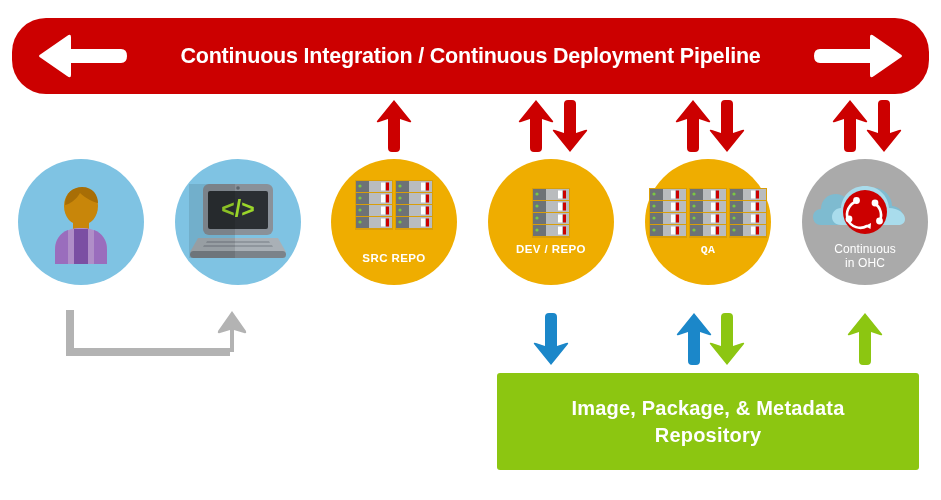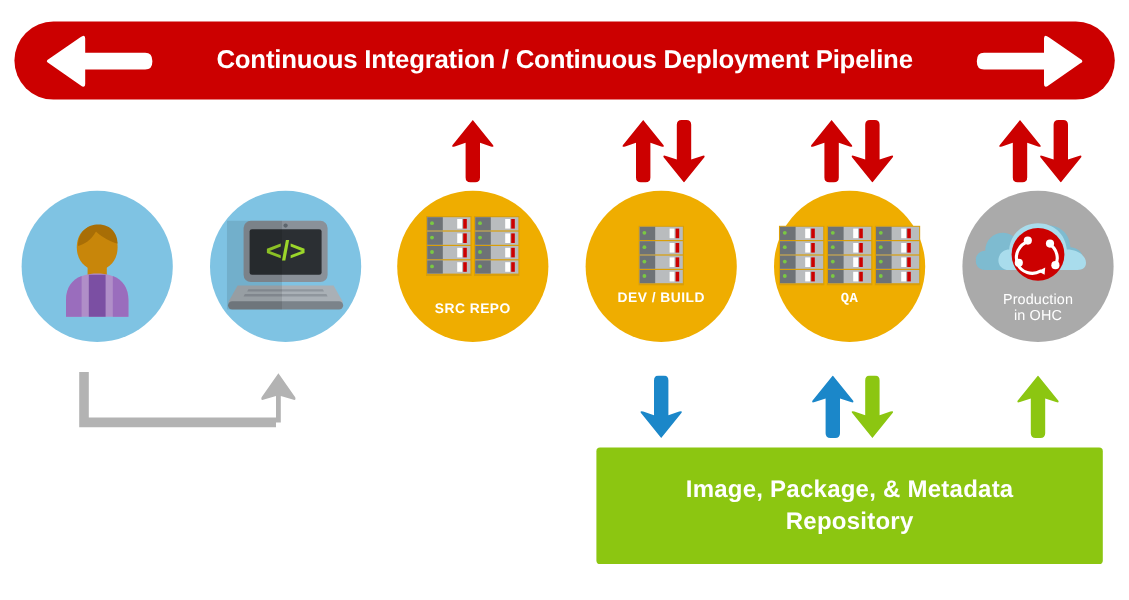--- a/index.html
+++ b/index.html
@@ -5,21 +5,21 @@
   html,body{margin:0;padding:0;background:#ffffff;}
   body{
     width:941px;height:500px;position:relative;overflow:hidden;
     font-family:"Liberation Sans", sans-serif;
     -webkit-font-smoothing:antialiased;
   }
   .stage{position:absolute;left:0;top:0;width:941px;height:500px;}
 
   
   .pipeline-bar{
-    position:absolute;left:12px;top:18px;width:917px;height:65px;
+    position:absolute;left:12px;top:18px;width:917px;height:76px;
     background:#cc0000;border-radius:34px;
     display:flex;align-items:center;justify-content:center;
   }
   .pipeline-title{
     color:#ffffff;font-size:21.5px;font-weight:bold;letter-spacing:-0.2px;
     text-align:center;white-space:nowrap;
     font-family:"Liberation Sans", sans-serif;
   }
   .bar-arrow{position:absolute;top:50%;transform:translateY(-50%);}
   .bar-arrow.left{left:25px;}
@@ -233,21 +233,21 @@
         <circle cx="5" cy="30" r="1.6" fill="#7ac943"></circle>
         <rect x="26" y="26.5" width="4" height="8" fill="#ffffff"></rect>
         <rect x="31" y="26.5" width="3" height="8" fill="#cc0000"></rect>
         <rect x="1" y="37" width="36" height="11" fill="#b9bcbe"></rect>
         <rect x="1" y="37" width="13" height="11" fill="#6d7276"></rect>
         <circle cx="5" cy="42" r="1.6" fill="#7ac943"></circle>
         <rect x="26" y="38.5" width="4" height="8" fill="#ffffff"></rect>
         <rect x="31" y="38.5" width="3" height="8" fill="#cc0000"></rect>
       </svg>
     </span>
-    <div class="node-label">DEV / BUILD</div>
+    <div class="node-label">DEV / REPO</div>
   </div>
 
   <div class="node orange" style="left:645px;font-family:Liberation Mono, monospace;">
     <span class="icon-wrap">
       <svg width="118" height="50" viewBox="0 0 118 50">
         <g>
           <rect x="0" y="0" width="38" height="50" fill="#d99e08"></rect>
           <rect x="1" y="1" width="36" height="11" fill="#b9bcbe"></rect>
           <rect x="1" y="1" width="13" height="11" fill="#6d7276"></rect>
           <circle cx="5" cy="6" r="1.6" fill="#7ac943"></circle>
@@ -335,21 +335,21 @@
         </g>
         <g fill="#ffffff">
           <circle cx="43.5" cy="25.5" r="3.4"></circle>
           <circle cx="62" cy="28" r="3.4"></circle>
           <circle cx="66.5" cy="46" r="3.4"></circle>
           <circle cx="36" cy="44" r="3.4"></circle>
         </g>
         <path d="M52 51 L58 48 L57.5 54 Z" fill="#ffffff"></path>
       </svg>
     </span>
-    <div class="node-label prod">Production
+    <div class="node-label prod">Continuous
 in OHC</div>
   </div>
 
   <span class="connector icon-wrap">
     <svg width="200" height="55" viewBox="0 0 200 55">
       <path d="M10 4 L10 46 L170 46" fill="none" stroke="#b3b3b3" stroke-width="8" stroke-linecap="butt" stroke-linejoin="miter"></path>
       <g>
         <path d="M170 46 L170 24 L160 27 Q157 28 158 25 L172 5 L186 25
                  Q187 28 184 27 L174 24 L174 46 Z" fill="#b3b3b3"></path>
       </g>

